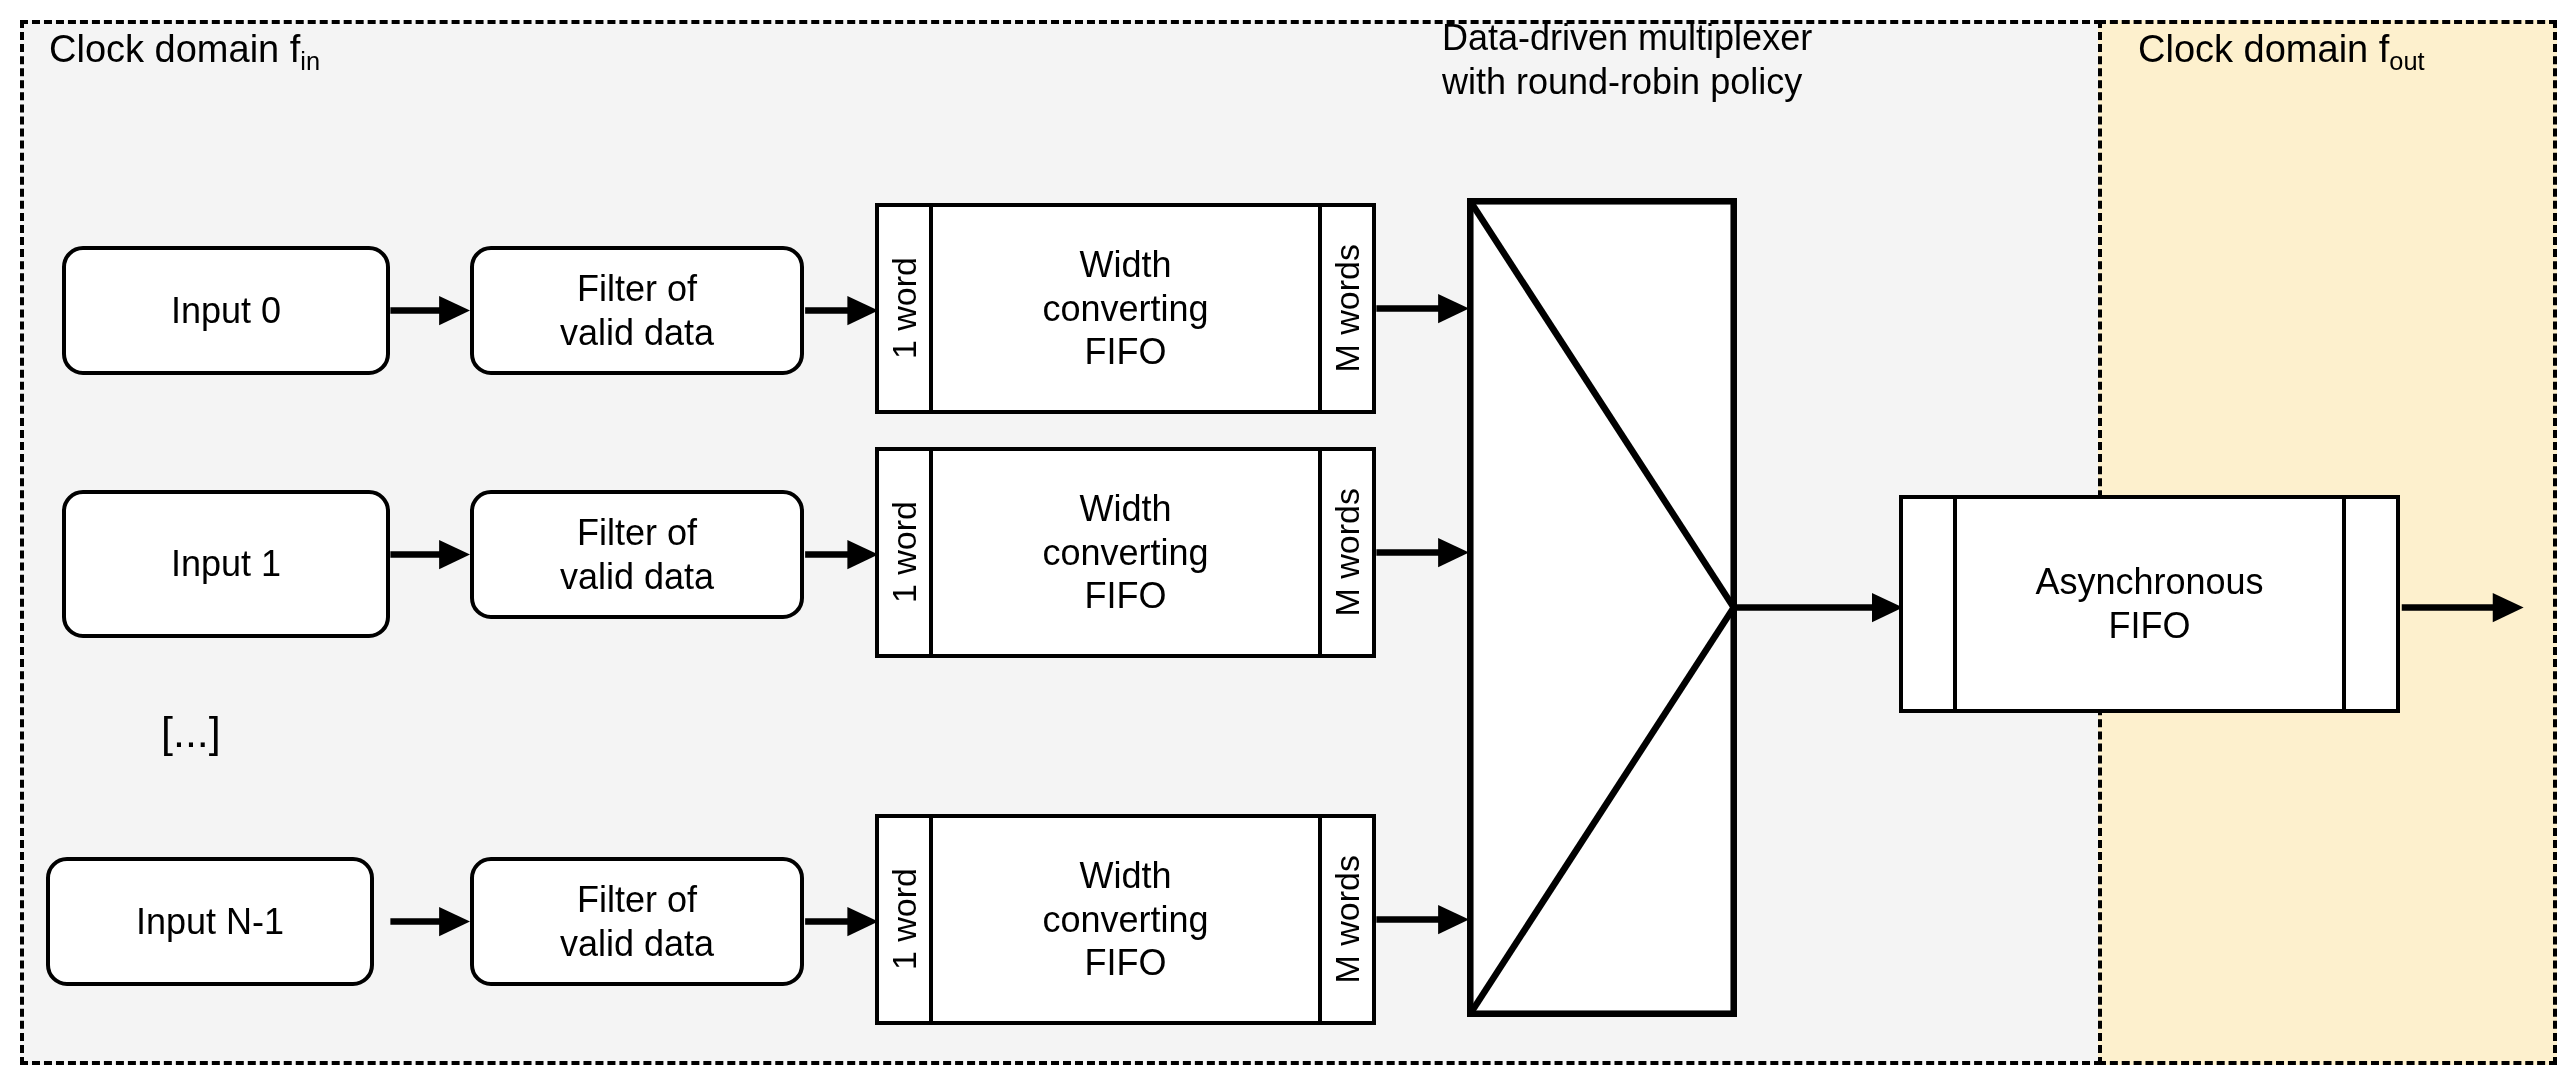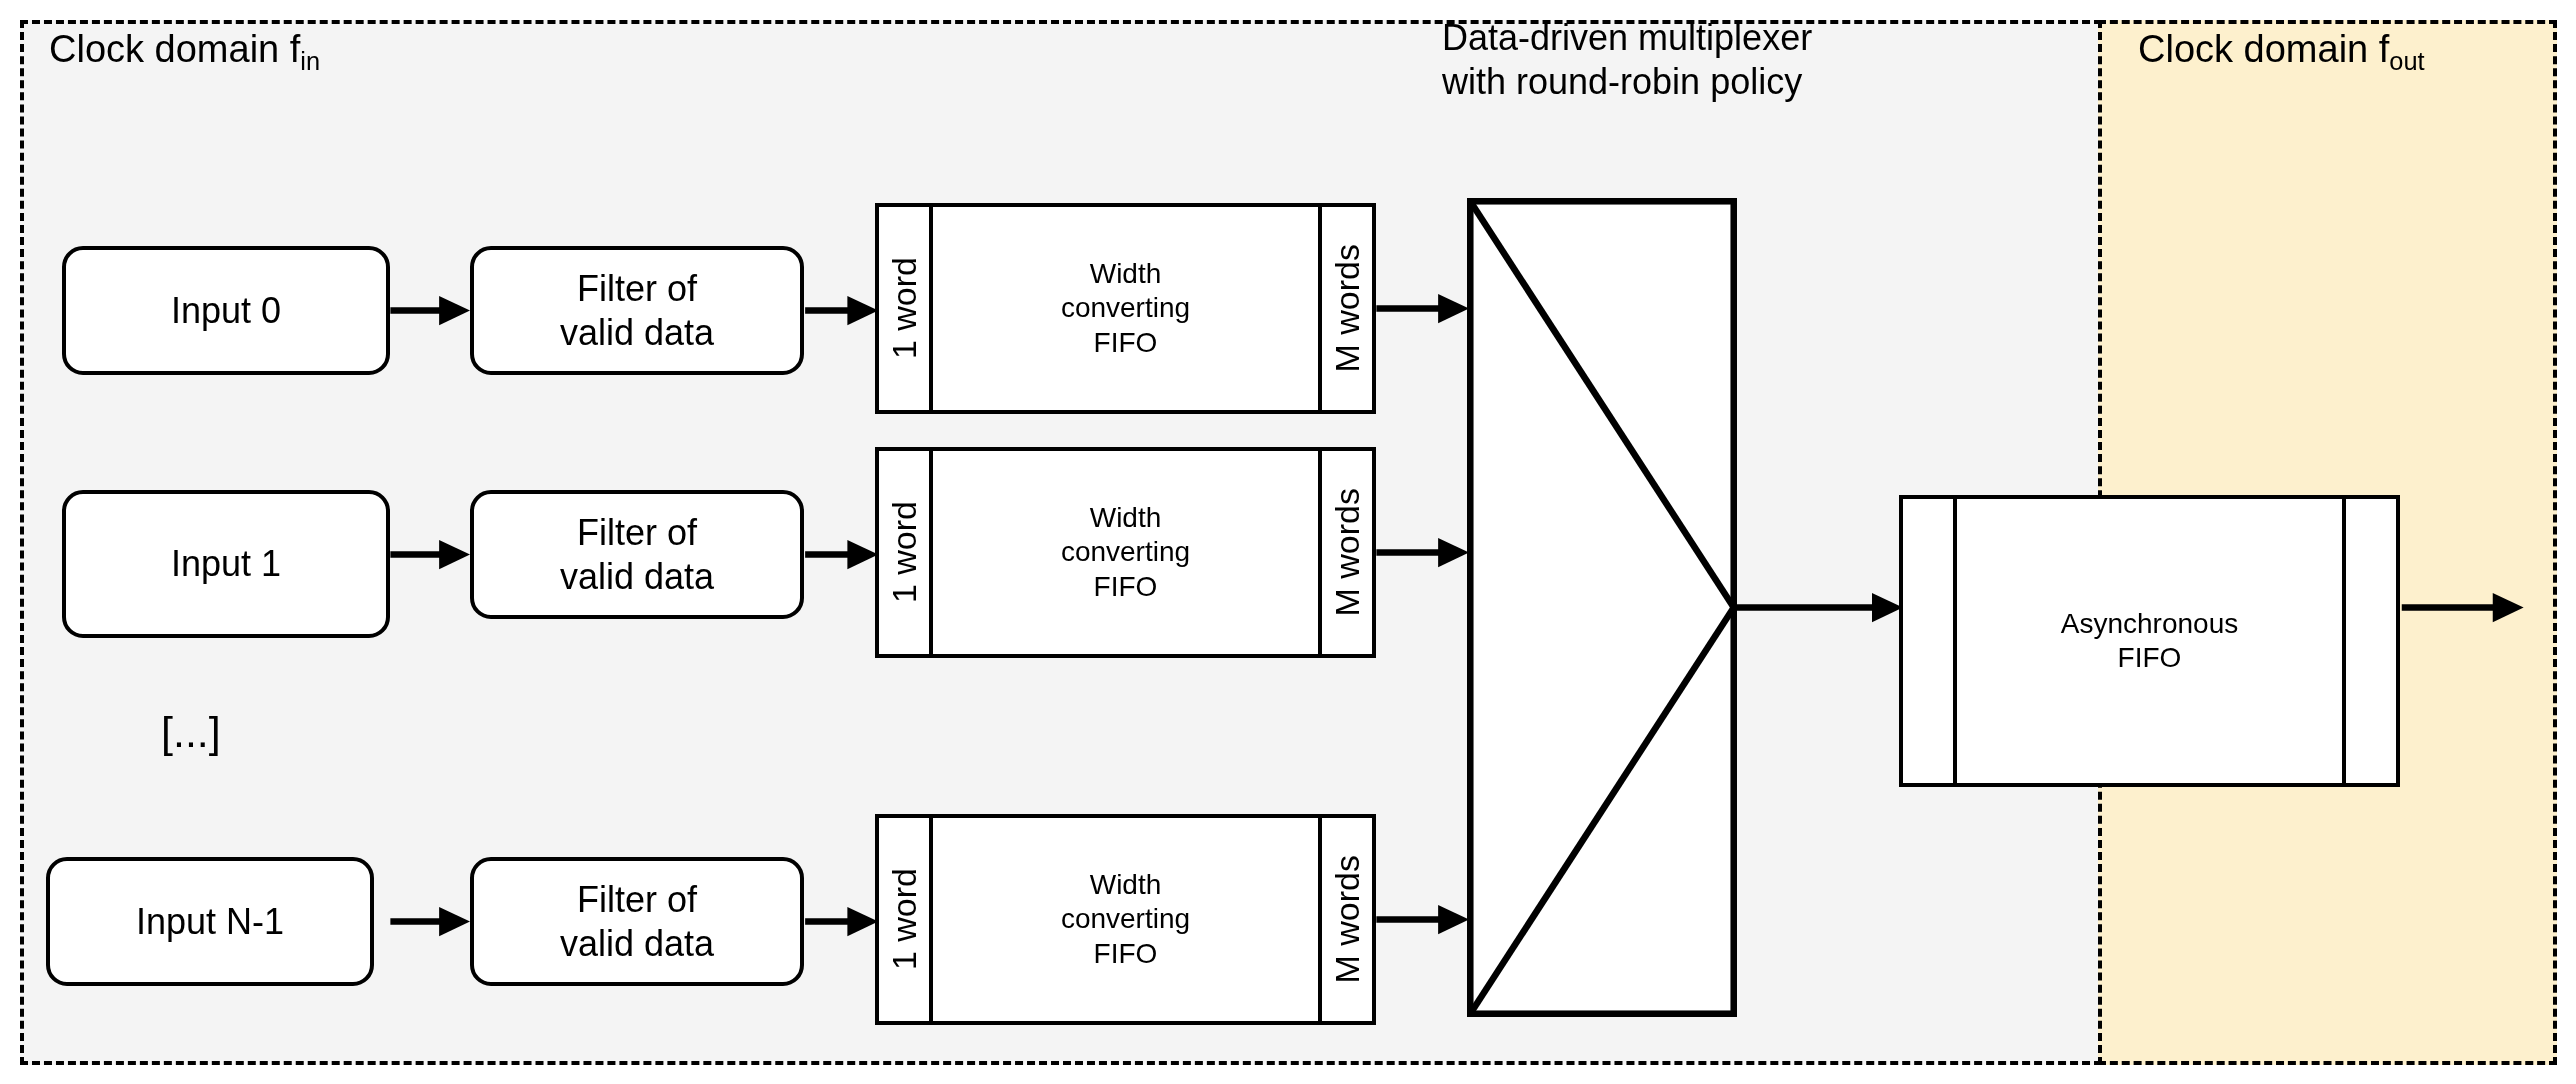--- a/index.html
+++ b/index.html
@@ -27,21 +27,21 @@
   
   .fifo{position:absolute;box-sizing:border-box;background:#fff;border:4.9px solid #000;
         display:flex;align-items:stretch;}
   .fifo .side{flex:0 0 54px;box-sizing:border-box;display:flex;align-items:center;
               justify-content:center;overflow:hidden;}
   .fifo .side-l{border-right:4.9px solid #000;}
   .fifo .side-r{border-left:4.9px solid #000;}
   .vtext{writing-mode:vertical-rl;transform:rotate(180deg);font-size:34px;
          white-space:nowrap;line-height:1;}
   .fifo .core{flex:1 1 auto;display:flex;align-items:center;justify-content:center;
-              text-align:center;font-size:28px;line-height:1.22;}
+              text-align:center;font-size:36px;line-height:1.22;}
 
   
   #mux{position:absolute;left:1467px;top:198px;width:270px;height:819px;}
   #mux svg{display:block;width:100%;height:100%;}
 
   
   .conn{position:absolute;}
   .conn svg{display:block;overflow:visible;}
 
   
@@ -218,21 +218,21 @@
     </svg>
   </div>
 
   <div class="conn" style="left:1735px;top:588px;">
     <svg width="170" height="39" viewBox="0 0 208 48">
       <line x1="0" y1="24" x2="176" y2="24" stroke="#000" stroke-width="8"></line>
       <polygon points="168,6 206,24 168,42" fill="#000"></polygon>
     </svg>
   </div>
 
-  <div class="fifo" style="left:1899px;top:495px;width:501px;height:292px;">
+  <div class="fifo" style="left:1899px;top:495px;width:501px;height:218px;">
     <div class="side side-l"></div>
     <div class="core">
       <div>
         <div>Asynchronous</div>
         <div>FIFO</div>
       </div>
     </div>
     <div class="side side-r"></div>
   </div>
 

